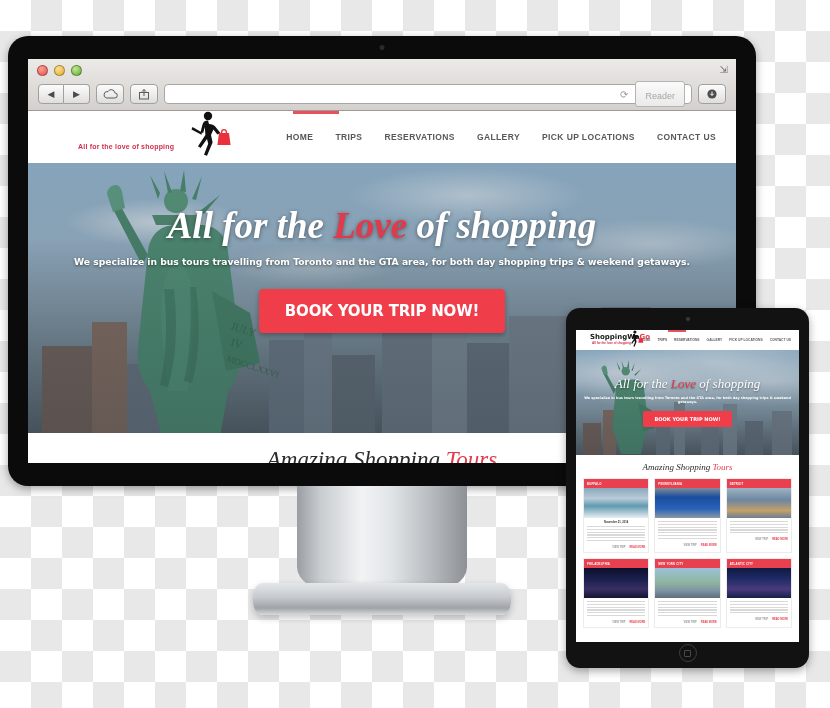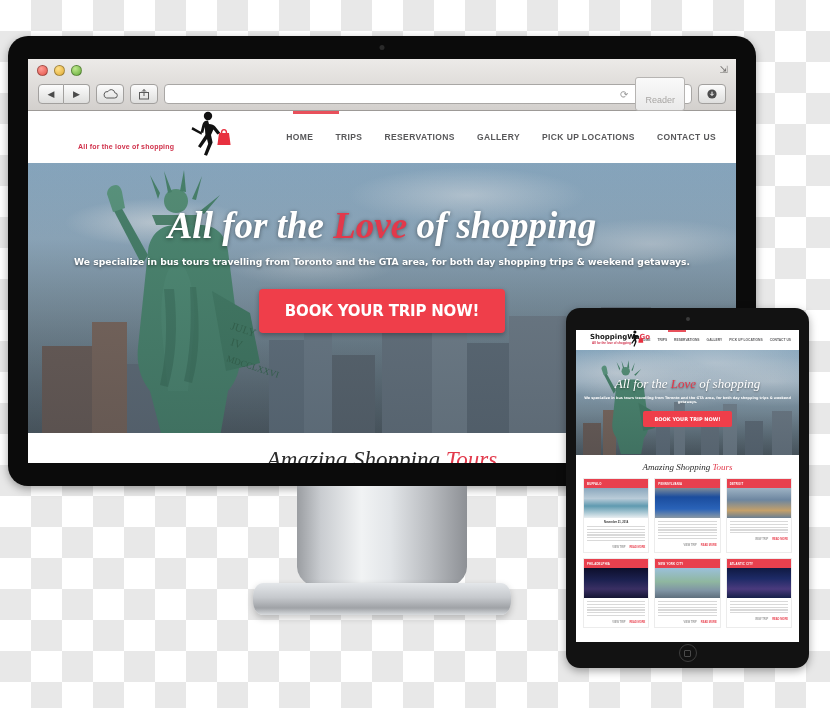--- a/index.html
+++ b/index.html
@@ -85,21 +85,21 @@
     flex: 1; height: 20px;
     background: #fff;
     border: 1px solid #a9a7a5;
     border-radius: 4px;
     display: flex; align-items: center; justify-content: flex-end;
     gap: 7px; padding-right: 6px;
     font-size: 10px; color: #9b9b9b;
   }
   .reader-btn {
     border: 1px solid #b6b4b2; border-radius: 3px;
-    padding: 16px 9px; height: 26px; line-height: 13px;
+    padding: 8px 9px; height: 26px; line-height: 13px;
     font-size: 9px; color: #a8a6a4;
     background: linear-gradient(#fafafa, #eaeaea);
   }
   .expand-ic { position: absolute; right: 8px; top: 5px; font-size: 10px; color: #6d6b69; }
 
   
   .site { position: relative; background: #fff; height: 352px; }
   .accent-bar {
     position: absolute; left: 265px; top: 0;
     width: 46px; height: 3px; background: #e8505b;

